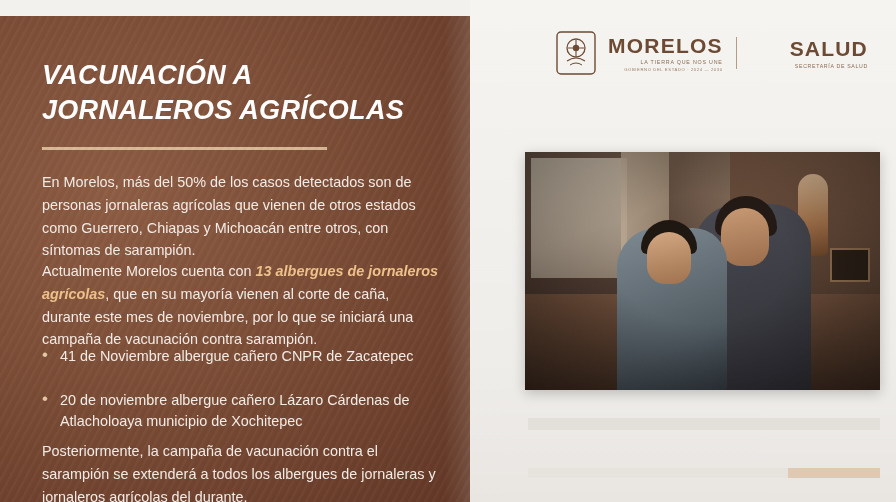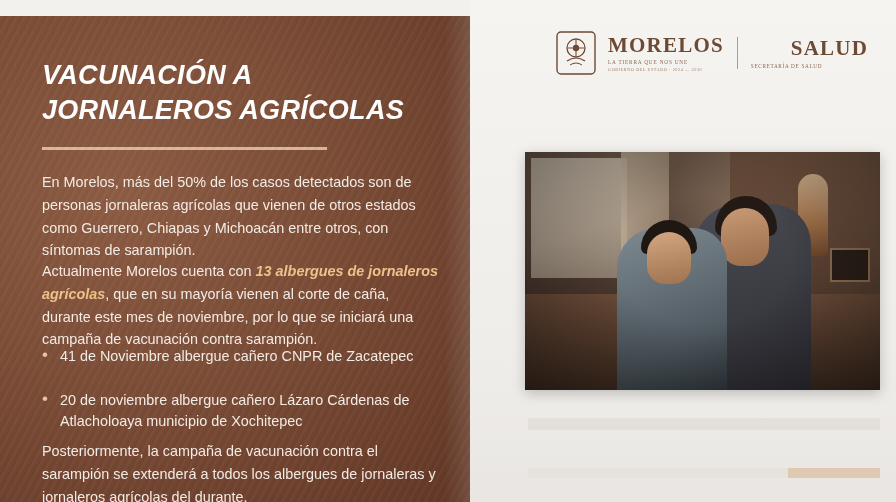--- a/index.html
+++ b/index.html
@@ -116,21 +116,21 @@
     display: flex;
     align-items: center;
     height: 46px;
   }
   #logo-mark {
     width: 40px; height: 44px;
     margin-right: 12px;
     flex: 0 0 auto;
   }
   #logo-words { display: flex; align-items: center; }
-  .logo-left { text-align: left; font-family: Liberation Serif, serif; }
+  .logo-left { text-align: right; }
   #logo-morelos {
     font-size: 21px; font-weight: bold; color: #6d4a33;
     letter-spacing: 1.2px; line-height: 1;
   }
   #logo-tag {
     font-size: 5.3px; color: #8a6a52; letter-spacing: .8px;
     margin-top: 3px;
   }
   #logo-tag2 {
     font-size: 4.2px; color: #9b7d66; letter-spacing: .6px;

